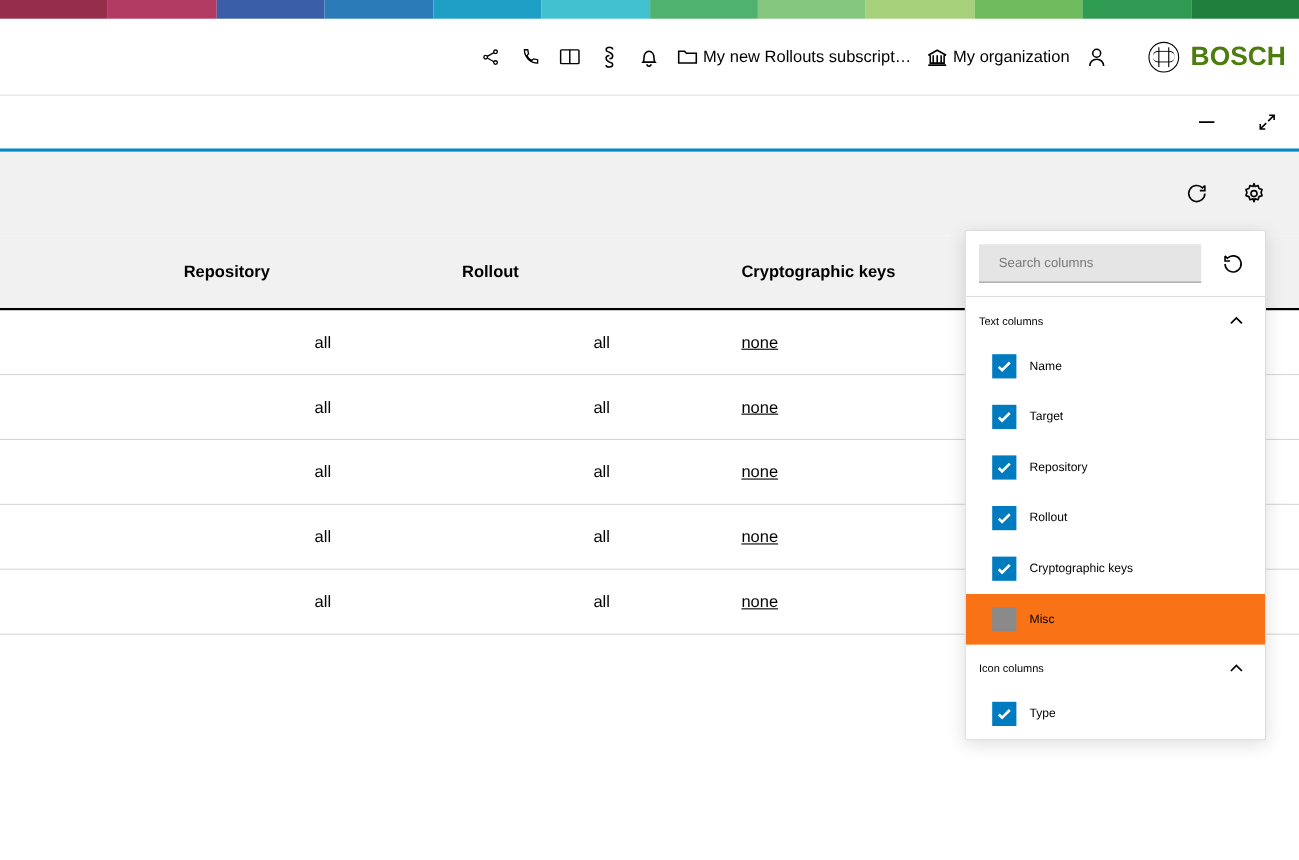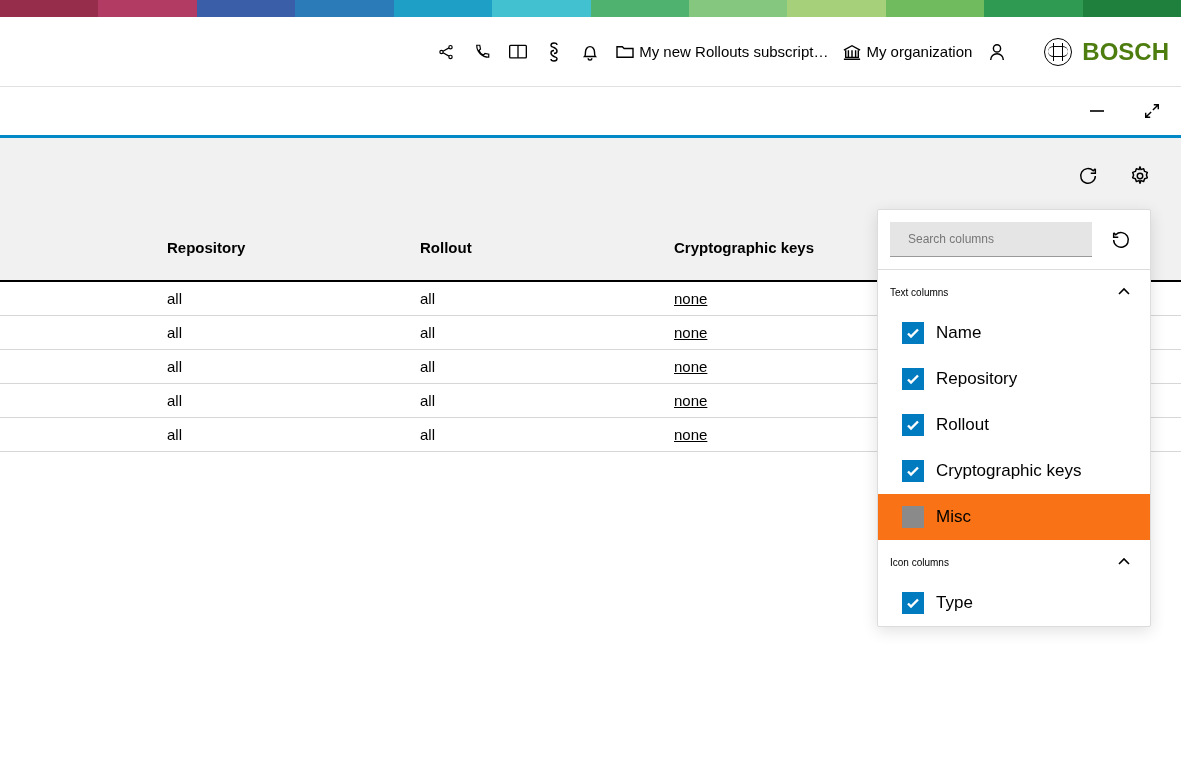--- a/index.html
+++ b/index.html
@@ -69,22 +69,23 @@
   .table { width: 100%; }
   .table-header {
     display: flex; height: 68px; align-items: center;
     border-bottom: 2px solid #000; background: #f1f1f1;
     font-weight: 700;
   }
   .table-header .cell:first-child { padding-left: 167px; width: 420px; }
   .table-header .cell:nth-child(2) { width: 254px; }
   .table-header .cell:nth-child(3) { width: auto; }
   .table-row {
-    display: flex; height: 34px; align-items: center;
+    display: flex; height: 59px; align-items: center;
     border-bottom: 1px solid #d7d7d7;
+    text-align: center;
   }
   .table-row .cell:first-child { padding-left: 167px; width: 420px; }
   .table-row .cell:nth-child(2) { width: 254px; }
   .table-row .cell:nth-child(3) { width: auto; text-decoration: underline; }
   .popover {
     position: absolute;
     top: 209px; left: 877px;
     width: 274px; background: #fff;
     border: 1px solid #dcdcdc;
     border-radius: 2px;
@@ -107,21 +108,21 @@
     cursor: pointer;
   }
   .group-header {
     display: flex; align-items: center; justify-content: space-between;
     padding: 14px 18px 10px 12px; cursor: pointer;
     font-size: 10px;
   }
   .check-row {
     display: flex; align-items: center; gap: 12px;
     padding: 12px 12px 12px 24px; cursor: pointer;
-    font-size: 17px;
+    font-size: 11px;
   }
   .check-row.hover { background: #f97316; }
   .checkbox {
     width: 22px; height: 22px; display:flex; align-items:center; justify-content:center;
   }
   .checkbox.checked { background: #007bc0; }
   .checkbox.unchecked { background: #8a8a8a; }
   svg { display: block; }
 </style>
 </head>
@@ -286,20 +287,28 @@
           </svg>
         </div>
         <span>Name</span>
       </div>
       <div class="check-row">
         <div class="checkbox checked">
           <svg width="16" height="16" viewBox="0 0 16 16" fill="none" stroke="#fff" stroke-width="2.4">
             <path d="M3 8.5l3 3L13 4.5"></path>
           </svg>
         </div>
+        <span>Target</span>
+      </div>
+      <div class="check-row">
+        <div class="checkbox checked">
+          <svg width="16" height="16" viewBox="0 0 16 16" fill="none" stroke="#fff" stroke-width="2.4">
+            <path d="M3 8.5l3 3L13 4.5"></path>
+          </svg>
+        </div>
         <span>Repository</span>
       </div>
       <div class="check-row">
         <div class="checkbox checked">
           <svg width="16" height="16" viewBox="0 0 16 16" fill="none" stroke="#fff" stroke-width="2.4">
             <path d="M3 8.5l3 3L13 4.5"></path>
           </svg>
         </div>
         <span>Rollout</span>
       </div>

